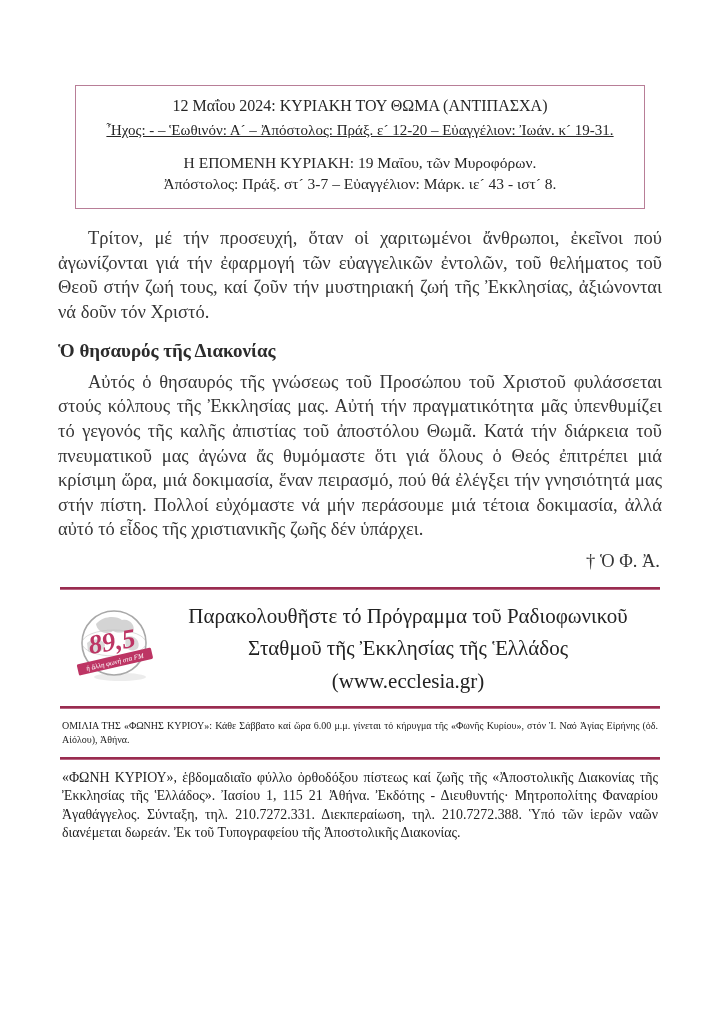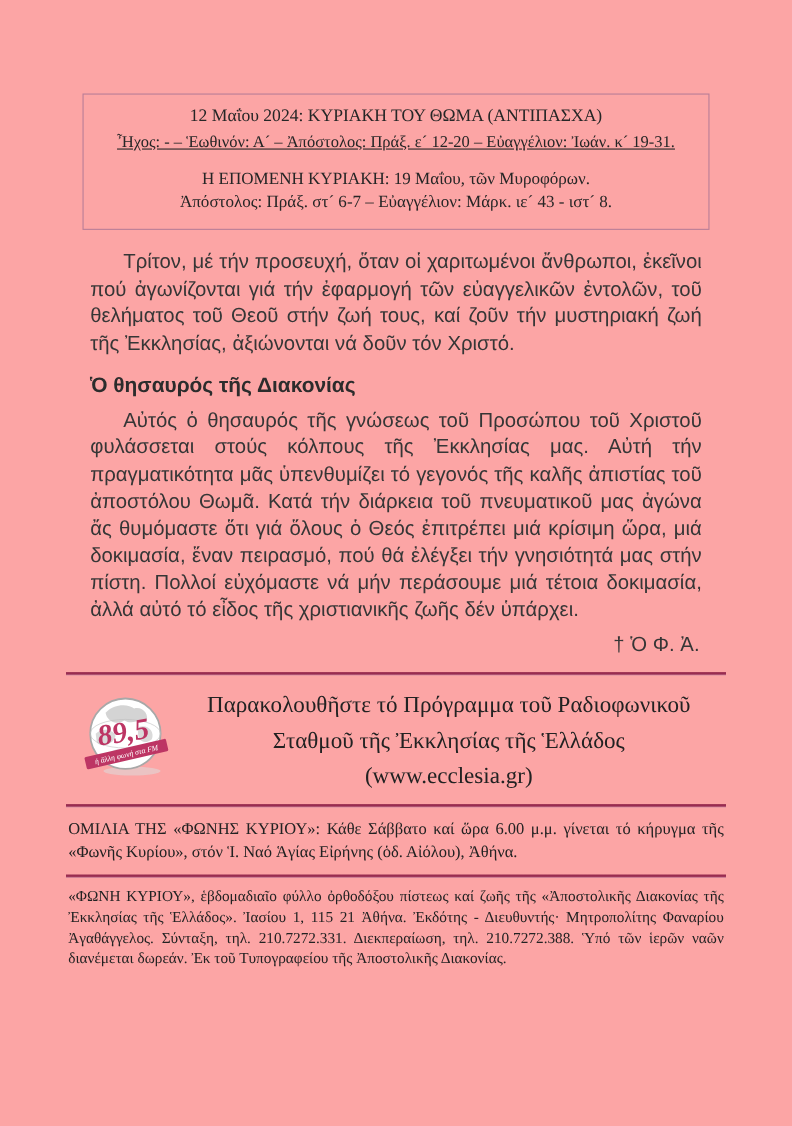--- a/index.html
+++ b/index.html
@@ -2,43 +2,43 @@
 <html><head>
 <meta charset="utf-8">
 <style>
   * { box-sizing: border-box; margin: 0; padding: 0; }
   html, body { background: #e8e8e8; }
   .page {
     position: relative;
     width: 720px;
     height: 1024px;
     margin: 0 auto;
-    background: #fca5a5;
+    background: #ffffff;
     font-family: "Liberation Serif", serif;
     color: #262626;
     overflow: hidden;
   }
 
   
   .info-box {
     margin: 85px 75px 0;
     border: 1.5px solid #b87e97;
     padding: 10px 10px 13px;
     text-align: center;
   }
   .box-title { font-size: 16px; line-height: 1.3; margin-bottom: 5px; }
   .box-quote { font-size: 16px; line-height: 1.42; }
   .box-hymn  { font-size: 15px; margin-top: 3px; text-decoration: underline; }
   .box-next1 { font-size: 15.5px; margin-top: 13px; line-height: 1.4; }
   .box-next2 { font-size: 15.5px; line-height: 1.4; }
 
   
   .article {
-    margin: 17px 82px 0;
-    font-family: Liberation Sans, sans-serif;
+    margin: 17px 58px 0;
+    font-family: Liberation Serif, serif;
     font-size: 18.5px;
     line-height: 1.33;
     color: #363636;
     text-align: justify;
   }
   .article p { text-indent: 30px; }
   .article .heading {
     font-size: 19px;
     font-weight: bold;
     color: #2c2c2c;
@@ -71,21 +71,21 @@
     text-align: center;
     font-size: 21px;
     line-height: 1.55;
     color: #222;
     padding: 0 18px;
   }
 
   
   .homily {
     margin: 10px 62px 9px;
-    font-size: 15px;
+    font-size: 10px;
     line-height: 1.42;
     text-align: justify;
     color: #222;
   }
   .imprint {
     margin: 9px 62px 9px;
     font-size: 13.9px;
     line-height: 1.34;
     text-align: justify;
     color: #222;
@@ -93,21 +93,21 @@
 </style>
 </head>
 <body>
 
 <div class="page">
 
   <div class="info-box">
     <div class="box-title">12 Μαΐου 2024: ΚΥΡΙΑΚΗ ΤΟΥ ΘΩΜΑ (ΑΝΤΙΠΑΣΧΑ)</div>
     <div class="box-hymn">Ἦχος: - – Ἑωθινόν: Α´ – Ἀπόστολος: Πράξ. ε´ 12-20 – Εὐαγγέλιον: Ἰωάν. κ´ 19-31.</div>
     <div class="box-next1">Η ΕΠΟΜΕΝΗ ΚΥΡΙΑΚΗ: 19 Μαΐου, τῶν Μυροφόρων.</div>
-    <div class="box-next2">Ἀπόστολος: Πράξ. στ´ 6-7 – Εὐαγγέλιον: Μάρκ. ιε´ 43 - ιστ´ 8.</div>
+    <div class="box-next2">Ἀπόστολος: Πράξ. στ´ 3-7 – Εὐαγγέλιον: Μάρκ. ιε´ 43 - ιστ´ 8.</div>
   </div>
 
   <div class="article">
     <p>Τρίτον, μέ τήν προσευχή, ὅταν οἱ χαριτωμένοι ἄνθρωποι, ἐκεῖνοι πού ἀγωνίζονται γιά τήν ἐφαρμογή τῶν εὐαγγελικῶν ἐντολῶν, τοῦ θελήματος τοῦ Θεοῦ στήν ζωή τους, καί ζοῦν τήν μυστηριακή ζωή τῆς Ἐκκλησίας, ἀξιώνονται νά δοῦν τόν Χριστό.</p>
     <div class="heading">Ὁ θησαυρός τῆς Διακονίας</div>
     <p>Αὐτός ὁ θησαυρός τῆς γνώσεως τοῦ Προσώπου τοῦ Χριστοῦ φυλάσσεται στούς κόλπους τῆς Ἐκκλησίας μας. Αὐτή τήν πραγματικότητα μᾶς ὑπενθυμίζει τό γεγονός τῆς καλῆς ἀπιστίας τοῦ ἀποστόλου Θωμᾶ. Κατά τήν διάρκεια τοῦ πνευματικοῦ μας ἀγώνα ἄς θυμόμαστε ὅτι γιά ὅλους ὁ Θεός ἐπιτρέπει μιά κρίσιμη ὥρα, μιά δοκιμασία, ἕναν πειρασμό, πού θά ἐλέγξει τήν γνησιότητά μας στήν πίστη. Πολλοί εὐχόμαστε νά μήν περάσουμε μιά τέτοια δοκιμασία, ἀλλά αὐτό τό εἶδος τῆς χριστιανικῆς ζωῆς δέν ὑπάρχει.</p>
     <div class="signature">† Ὁ Φ. Ἀ.</div>
   </div>
 
   <hr class="rule rule-1">

